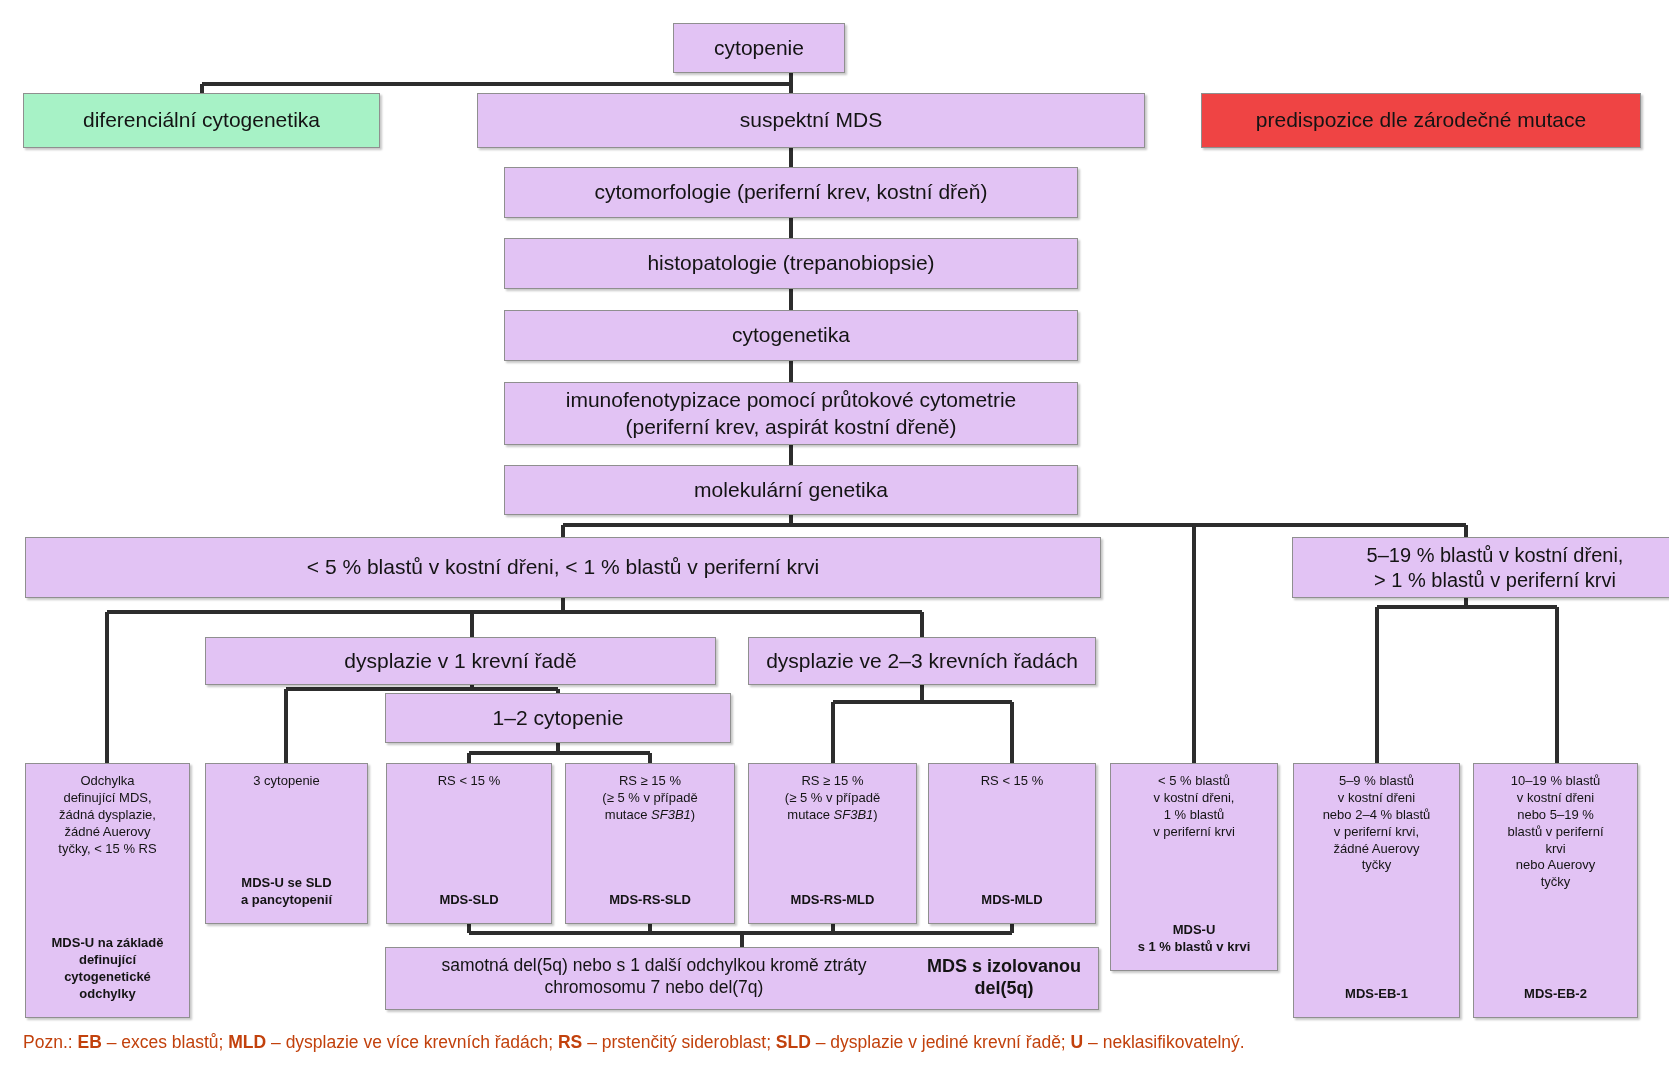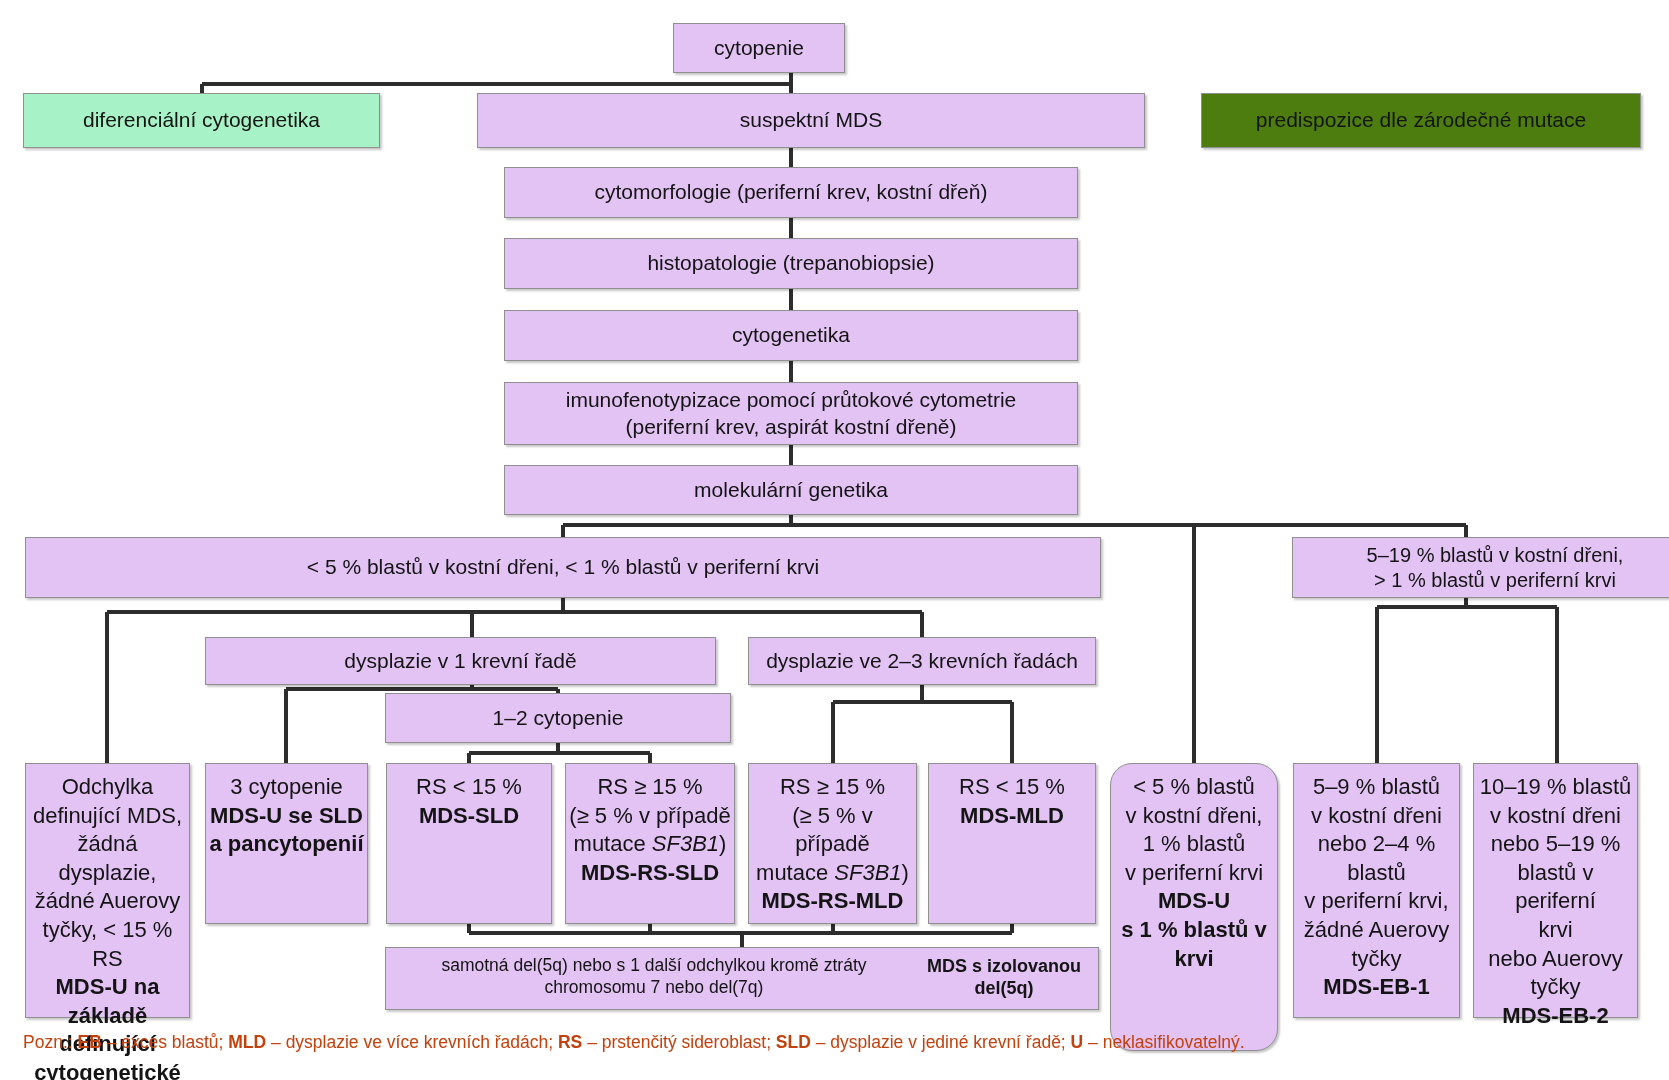--- a/index.html
+++ b/index.html
@@ -7,24 +7,24 @@
   #canvas{position:relative;width:1669px;height:1080px;background:#ffffff;overflow:hidden;}
   #wires{position:absolute;left:0;top:0;z-index:1;}
   .bx{
     position:absolute;z-index:2;box-sizing:border-box;
     background:#e2c3f4;border:1.6px solid #8f8f8f;
     box-shadow:2px 2px 2px rgba(0,0,0,0.22);
     display:flex;align-items:center;justify-content:center;text-align:center;
     font-size:21px;line-height:1.25;white-space:pre-line;color:#141414;
   }
   .bx.green{background:#a7f2c6;}
-  .bx.gray{background:#4d7c0f;}
+  .bx.gray{background:#ef4444;}
   .tall{
-    flex-direction:column;justify-content:flex-start;align-items:center;
-    font-size:22px;line-height:1.3;padding:9px 3px 14px 3px;
+    flex-direction:column;justify-content:space-between;align-items:center;
+    font-size:13px;line-height:1.3;padding:9px 3px 14px 3px;
   }
   .tall .crit{white-space:pre-line;}
   .tall .mds{font-weight:bold;white-space:pre-line;}
   .delbox{
     flex-direction:row;justify-content:space-between;align-items:center;
     font-size:17.5px;padding:6px 6px 9px 6px;
   }
   .delbox .mds{font-weight:bold;font-size:18px;}
   .footer{
     position:absolute;left:23px;top:1032px;z-index:2;font-size:17.5px;color:#c2410c;
@@ -117,21 +117,21 @@
 (≥ 5 % v případě
 mutace </span><i>SF3B1</i><span>)</span></div>
     <div class="mds">MDS-RS-MLD</div>
   </div>
 
   <div class="bx tall" style="left:928px;top:763px;width:168px;height:161px;">
     <div class="crit">RS &lt; 15 %</div>
     <div class="mds">MDS-MLD</div>
   </div>
 
-  <div class="bx tall" style="left:1110px;top:763px;width:168px;height:288px;border-radius:22px;">
+  <div class="bx tall" style="left:1110px;top:763px;width:168px;height:208px;">
     <div class="crit">&lt; 5 % blastů
 v kostní dřeni,
 1 % blastů
 v periferní krvi</div>
     <div class="mds">MDS-U
 s 1 % blastů v krvi</div>
   </div>
 
   <div class="bx tall" style="left:1293px;top:763px;width:167px;height:255px;">
     <div class="crit">5–9 % blastů

